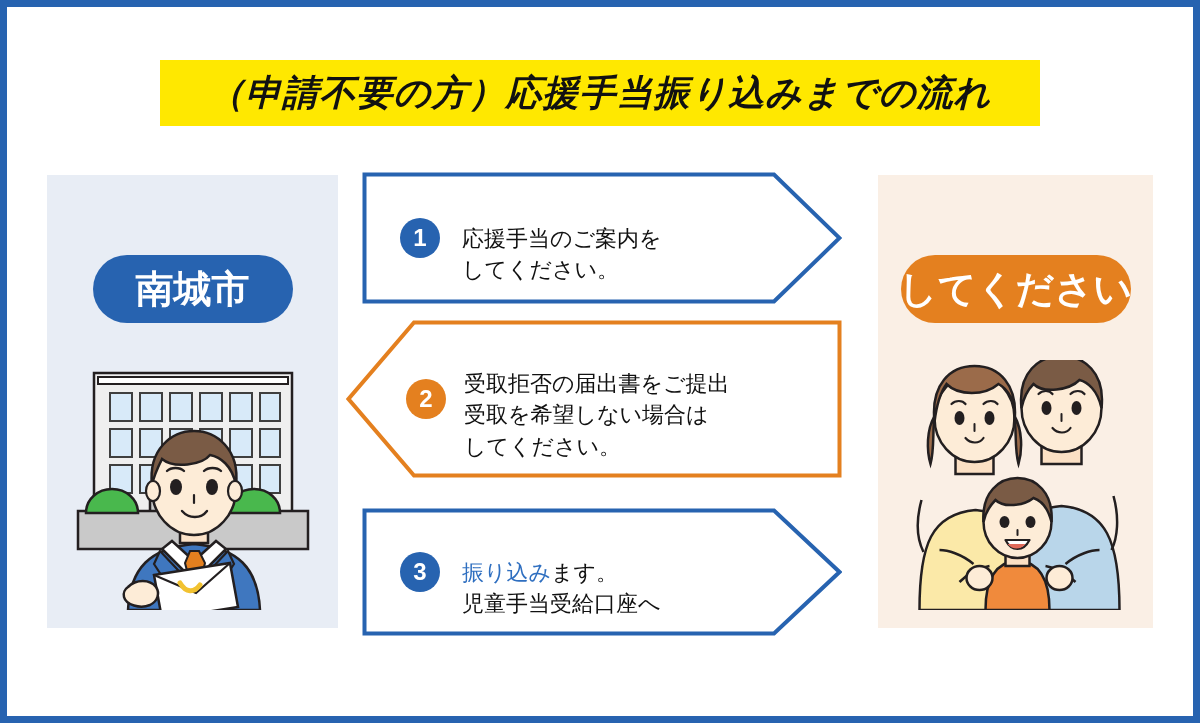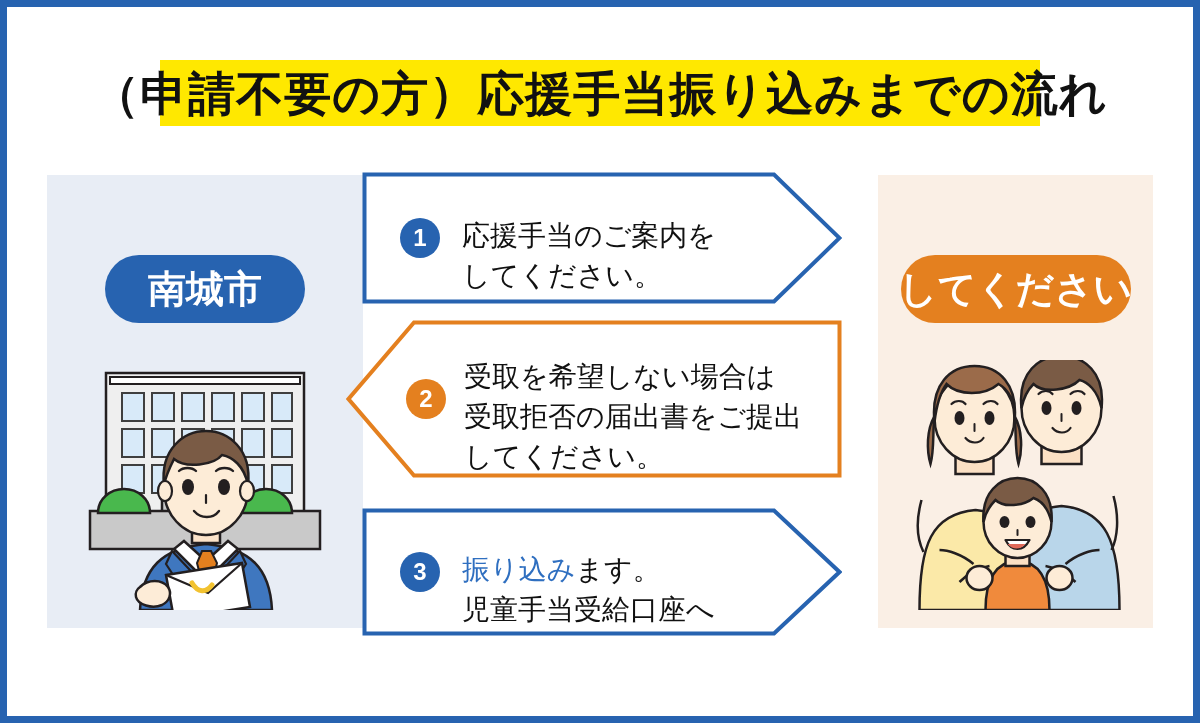--- a/index.html
+++ b/index.html
@@ -25,29 +25,29 @@
 
   
   .title-band{
     position:absolute;
     left:160px;top:60px;width:880px;height:66px;
     background:#ffe800;
     display:flex;align-items:center;justify-content:center;
   }
   .title-text{
     font-family:"DejaVu Sans","Liberation Sans",sans-serif;
-    font-size:47px;font-weight:bold;color:#111111;
-    letter-spacing:1px;white-space:nowrap;line-height:1;
+    font-size:36px;font-weight:bold;color:#111111;
+    letter-spacing:1px;white-space:nowrap;line-height:1;font-style:italic;
   }
 
   
   .panel{
     position:absolute;top:175px;height:453px;
   }
-  .panel-left{left:47px;width:316px;background:#e8edf5;}
+  .panel-left{left:47px;width:291px;background:#e8edf5;}
   .panel-right{left:878px;width:275px;background:#faefe5;}
 
   .pill{
     position:absolute;
     left:50%;transform:translateX(-50%);
     border-radius:46px;
     display:flex;align-items:center;justify-content:center;
     color:#ffffff;
     font-family:"DejaVu Sans","Liberation Sans",sans-serif;
     font-weight:bold;
@@ -76,22 +76,22 @@
   .num-circle{
     width:40px;height:40px;border-radius:50%;
     display:flex;align-items:center;justify-content:center;
     color:#ffffff;font-size:24px;font-weight:bold;
     font-family:"Liberation Sans","DejaVu Sans",sans-serif;
     flex:0 0 auto;line-height:1;
   }
   .num-blue{background:#2763b0;}
   .num-orange{background:#e4801f;}
   .step-text{
-    font-family:Liberation Sans, sans-serif;
-    font-size:28px;color:#111111;line-height:1.42;
+    font-family:Liberation Mono, monospace;
+    font-size:22px;color:#111111;line-height:1.42;
     white-space:nowrap;
     margin-top:36px;
   }
   .accent-blue{color:#2f6fc0;}
 
   
   #step1{left:362px;top:172px;width:480px;height:132px;}
   #step1 .step-inner{padding-left:38px;}
   #step1 .step-text{margin-left:22px;}
   
@@ -257,22 +257,22 @@
     </div>
   </div>
 
   <div class="step" id="step2">
     <svg class="step-shape" width="496" height="158" viewBox="0 0 496 158">
       <path d="M493.5 2.5 H68 L2.5 79 L68 155.5 H493.5 Z" fill="#ffffff" stroke="#e4801f" stroke-width="4"></path>
     </svg>
     <div class="step-inner">
       <div class="num-circle num-orange">2</div>
       <div class="step-text">
+        <div>受取拒否の届出書をご提出</div>
         <div>受取を希望しない場合は</div>
-        <div>受取拒否の届出書をご提出</div>
         <div>してください。</div>
       </div>
     </div>
   </div>
 
   <div class="step" id="step3">
     <svg class="step-shape" width="480" height="128" viewBox="0 0 480 128">
       <path d="M2.5 2.5 H412 L477.5 64 L412 125.5 H2.5 Z" fill="#ffffff" stroke="#2763b0" stroke-width="4"></path>
     </svg>
     <div class="step-inner">

